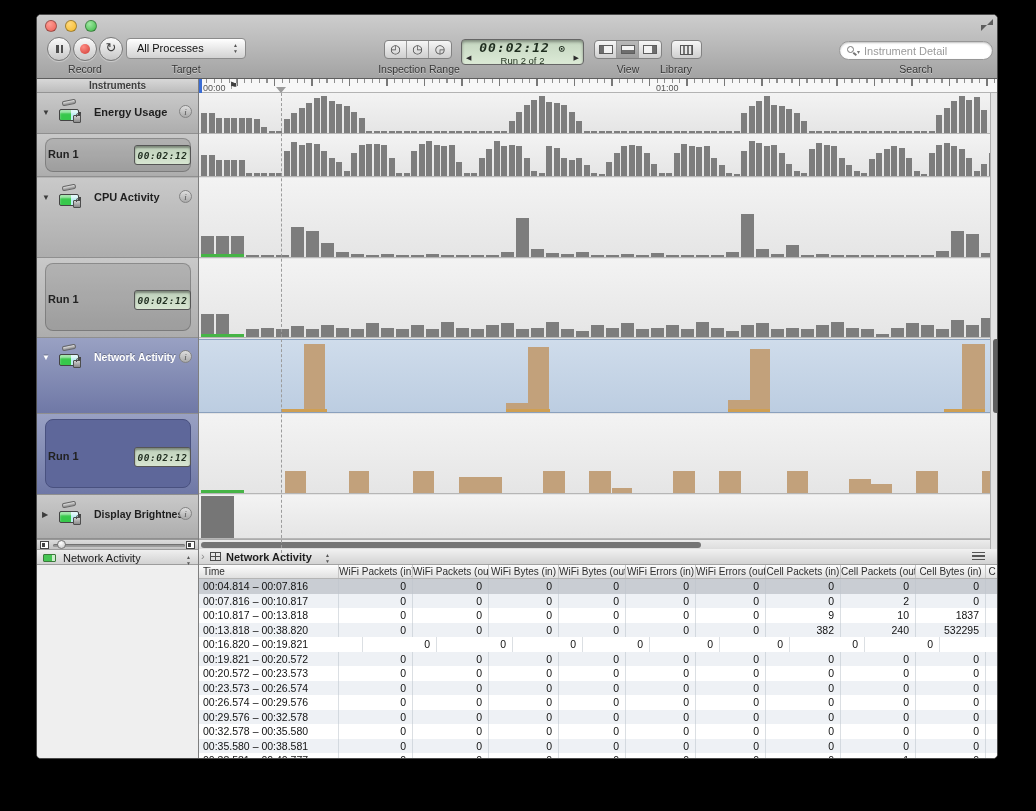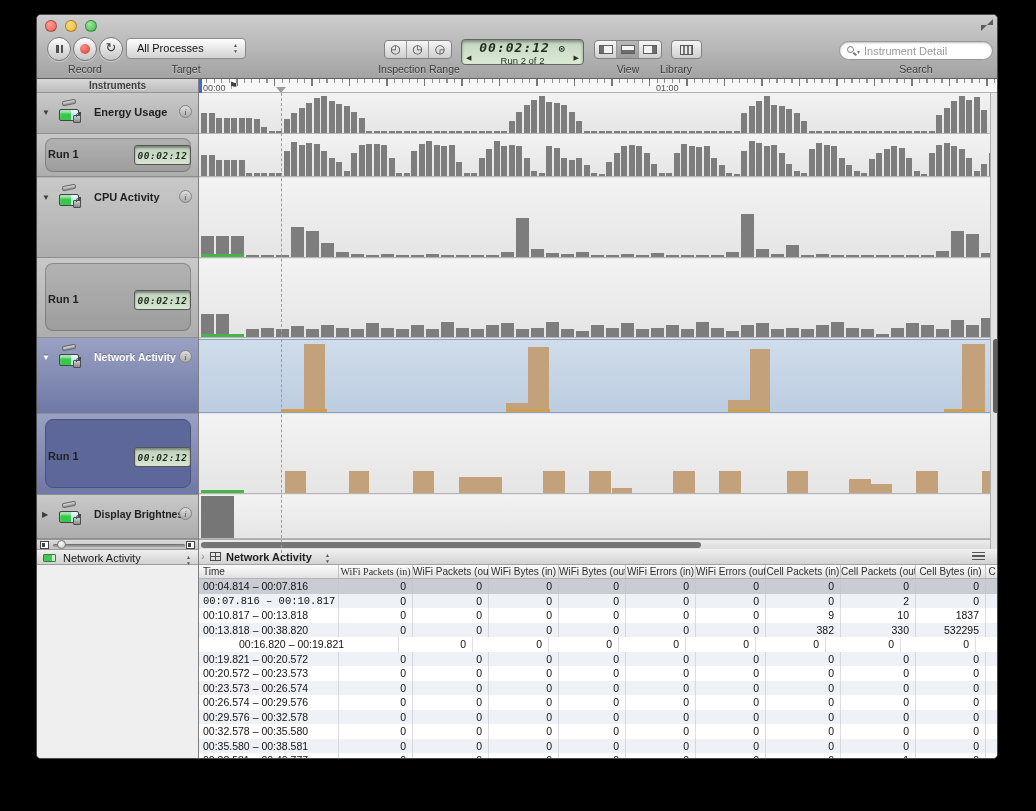--- a/index.html
+++ b/index.html
@@ -659,21 +659,21 @@
 
   <div id="detailbar" class="abs">
     <span id="bc-chev">›</span>
     <span id="grid-icon"></span>
     <span id="bc-label">Network Activity</span>
     <span class="updown" style="left:124px;top:3px;right:auto">▲<br>▼</span>
     <span id="action-icon"></span>
   </div>
   <div id="theader" class="abs">
       <div class="hcell time" style="width: 140px;">Time</div>
-      <div class="hcell" style="width: 74px; font-family: Liberation Serif, serif;">WiFi Packets (in)</div>
+      <div class="hcell" style="width: 74px;">WiFi Packets (in)</div>
       <div class="hcell" style="width: 76px;">WiFi Packets (out)</div>
       <div class="hcell" style="width: 70px;">WiFi Bytes (in)</div>
       <div class="hcell" style="width: 67px;">WiFi Bytes (out)</div>
       <div class="hcell" style="width: 70px;">WiFi Errors (in)</div>
       <div class="hcell" style="width: 70px;">WiFi Errors (out)</div>
       <div class="hcell" style="width: 75px;">Cell Packets (in)</div>
       <div class="hcell" style="width: 75px;">Cell Packets (out)</div>
       <div class="hcell" style="width: 70px;">Cell Bytes (in)</div>
       <div class="hcell" style="width: 13px;">C</div>
     </div>
@@ -685,21 +685,21 @@
         <div class="tcell" style="width: 70px;">0</div>
         <div class="tcell" style="width: 67px;">0</div>
         <div class="tcell" style="width: 70px;">0</div>
         <div class="tcell" style="width: 70px;">0</div>
         <div class="tcell" style="width: 75px;">0</div>
         <div class="tcell" style="width: 75px;">0</div>
         <div class="tcell" style="width: 70px;">0</div>
         <div class="tcell" style="width: 13px;"></div>
       </div>
       <div class="trow odd">
-        <div class="tcell time" style="width: 140px; font-family: Liberation Mono, monospace;">00:07.816 – 00:10.817</div>
+        <div class="tcell time" style="width: 140px;">00:07.816 – 00:10.817</div>
         <div class="tcell" style="width: 74px;">0</div>
         <div class="tcell" style="width: 76px;">0</div>
         <div class="tcell" style="width: 70px;">0</div>
         <div class="tcell" style="width: 67px;">0</div>
         <div class="tcell" style="width: 70px;">0</div>
         <div class="tcell" style="width: 70px;">0</div>
         <div class="tcell" style="width: 75px;">0</div>
         <div class="tcell" style="width: 75px;">2</div>
         <div class="tcell" style="width: 70px;">0</div>
         <div class="tcell" style="width: 13px;"></div>
@@ -719,26 +719,26 @@
       </div>
       <div class="trow odd">
         <div class="tcell time" style="width: 140px;">00:13.818 – 00:38.820</div>
         <div class="tcell" style="width: 74px;">0</div>
         <div class="tcell" style="width: 76px;">0</div>
         <div class="tcell" style="width: 70px;">0</div>
         <div class="tcell" style="width: 67px;">0</div>
         <div class="tcell" style="width: 70px;">0</div>
         <div class="tcell" style="width: 70px;">0</div>
         <div class="tcell" style="width: 75px;">382</div>
-        <div class="tcell" style="width: 75px;">330</div>
+        <div class="tcell" style="width: 75px;">240</div>
         <div class="tcell" style="width: 70px;">532295</div>
         <div class="tcell" style="width: 13px;"></div>
       </div>
       <div class="trow">
-        <div class="tcell time" style="width: 164px; margin-left: 36px;">00:16.820 – 00:19.821</div>
+        <div class="tcell time" style="width: 164px;">00:16.820 – 00:19.821</div>
         <div class="tcell" style="width: 74px;">0</div>
         <div class="tcell" style="width: 76px;">0</div>
         <div class="tcell" style="width: 70px;">0</div>
         <div class="tcell" style="width: 67px;">0</div>
         <div class="tcell" style="width: 70px;">0</div>
         <div class="tcell" style="width: 70px;">0</div>
         <div class="tcell" style="width: 75px;">0</div>
         <div class="tcell" style="width: 75px;">0</div>
         <div class="tcell" style="width: 70px;">0</div>
         <div class="tcell" style="width: 13px;"></div>

